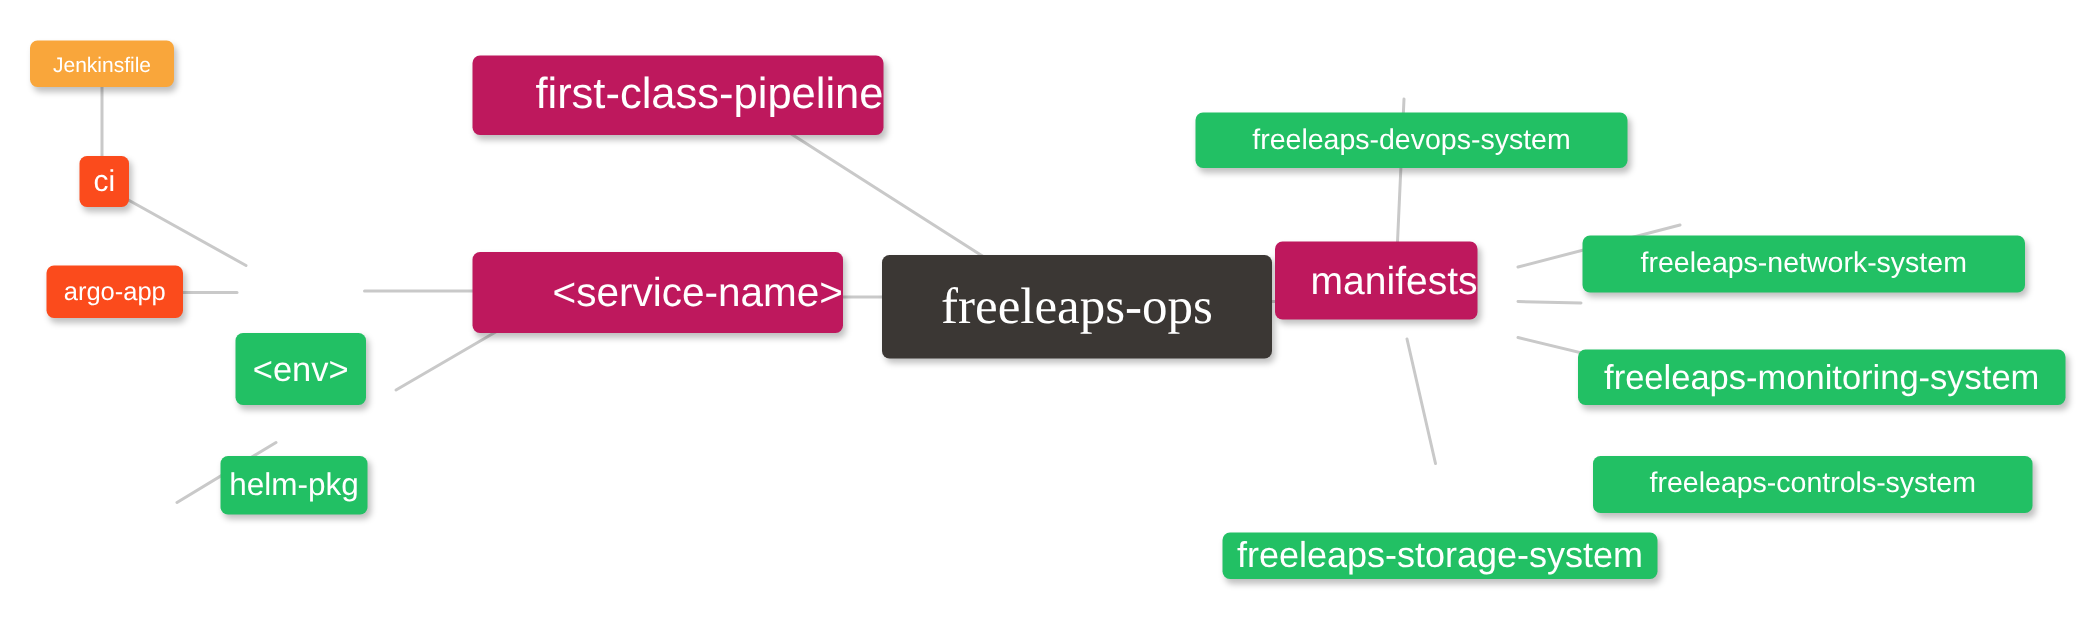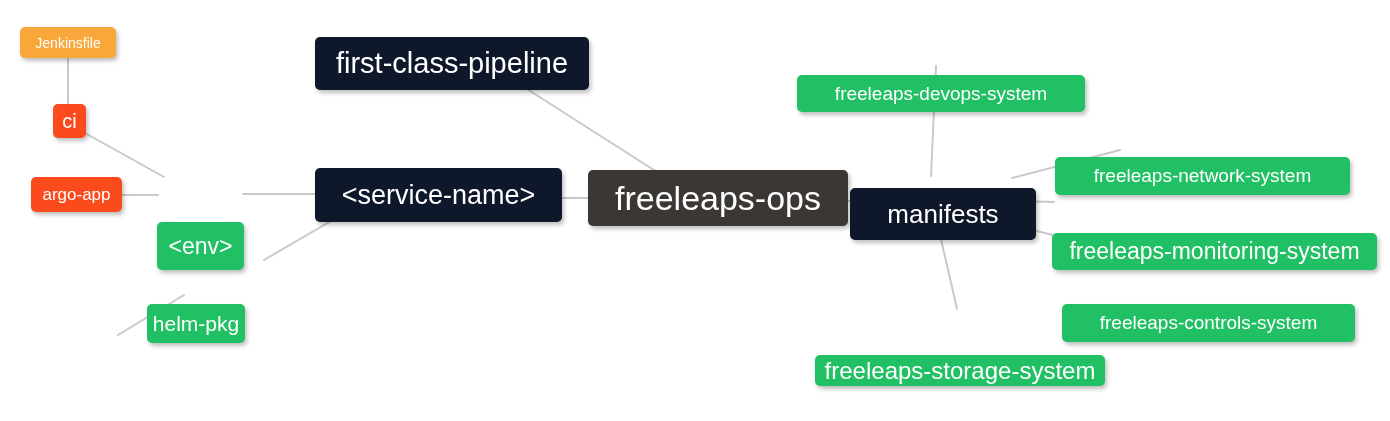--- a/index.html
+++ b/index.html
@@ -32,36 +32,36 @@
     display: flex;
     align-items: center;
     justify-content: center;
     color: #ffffff;
     border-radius: 5px;
     box-shadow: 2px 3px 4px rgba(0,0,0,0.25);
     white-space: nowrap;
     cursor: pointer;
     user-select: none;
   }
-  .c-blue   { background: #0f172a; }
+  .c-blue   { background: #be185d; justify-content: flex-end; }
   .c-green  { background: #22c064; margin-top: 47px; }
   .c-orange { background: #f9a63b; }
   .c-red    { background: #fb4b1c; }
   .c-dark   { background: #3b3734; }
 
   #n-jenkinsfile { left: 20px;   top: 27px;  width: 96px;  height: 31px; font-size: 14px; text-align: right; }
   #n-ci          { left: 53px;   top: 104px; width: 33px;  height: 34px; font-size: 20px; }
   #n-argo-app    { left: 31px;   top: 177px; width: 91px;  height: 35px; font-size: 17px; }
   #n-env         { left: 157px;  top: 175px; width: 87px;  height: 48px; font-size: 23px; }
   #n-helm-pkg    { left: 147px;  top: 257px; width: 98px; height: 39px; font-size: 21px; }
   #n-values      { left: 8px;    top: 333px; width: 172px; height: 35px; font-size: 17px; }
   #n-fcp         { left: 315px;  top: 37px;  width: 274px; height: 53px; font-size: 29px; }
   #n-service     { left: 315px;  top: 168px; width: 247px; height: 54px; font-size: 27px; }
-  #n-root        { left: 588px;  top: 170px; width: 260px; height: 56px; font-size: 34px; }
-  #n-manifests   { left: 850px;  top: 188px; width: 186px; height: 52px; font-size: 26px; }
+  #n-root        { left: 588px;  top: 170px; width: 260px; height: 69px; font-size: 34px; font-family: Liberation Serif, serif; }
+  #n-manifests   { left: 850px;  top: 161px; width: 135px; height: 52px; font-size: 26px; }
   #n-devops      { left: 797px;  top: 28px;  width: 288px; height: 37px; font-size: 19px; }
   #n-network     { left: 1055px; top: 110px; width: 295px; height: 38px; font-size: 19px; }
   #n-monitoring  { left: 1052px; top: 186px; width: 325px; height: 37px; font-size: 23px; }
   #n-controls    { left: 1062px; top: 257px; width: 293px; height: 38px; font-size: 19px; }
   #n-storage     { left: 815px;  top: 308px; width: 290px; height: 31px; font-size: 24px; justify-content: center; }
 </style>
 </head>
 <body>
 
 <div class="canvas">

